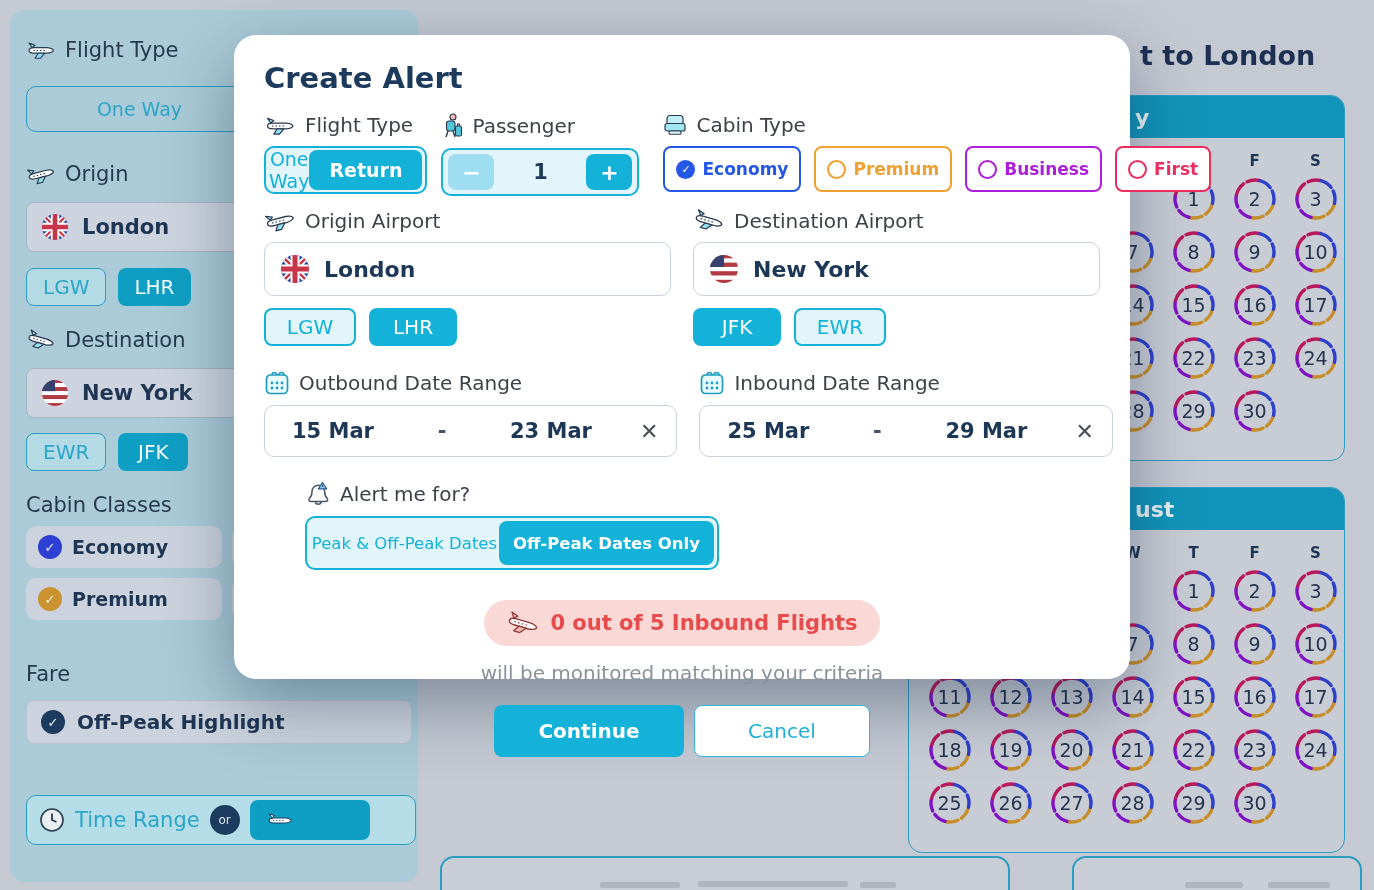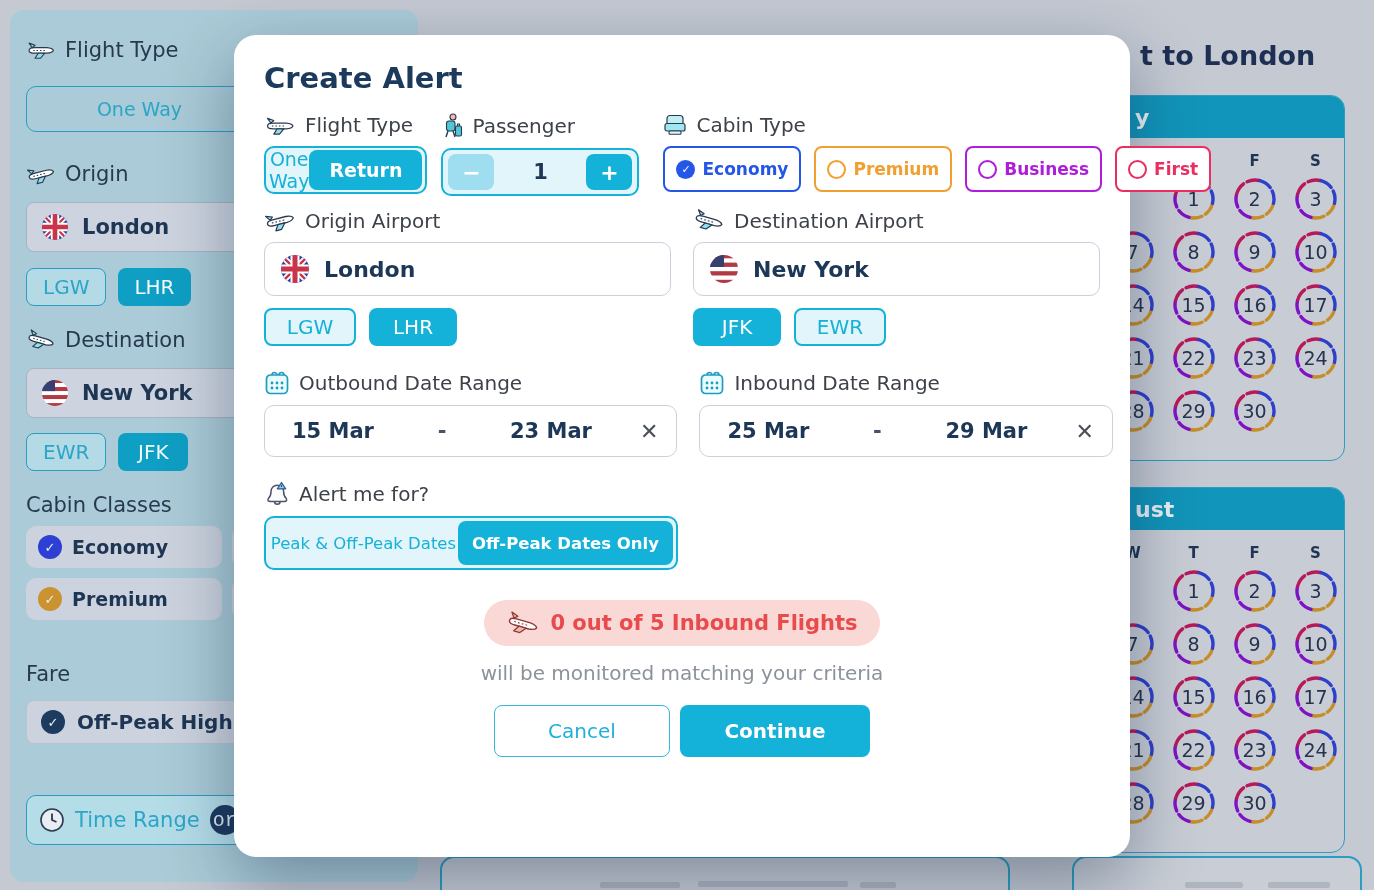--- a/index.html
+++ b/index.html
@@ -31,21 +31,21 @@
   .check-circle { width:24px; height:24px; border-radius:50%; color:#e9eef5; display:flex;
     align-items:center; justify-content:center; font-size:13px; font-weight:bold; flex:0 0 24px; }
   .sb-fare-chip { position:absolute; left:16px; top:690px; width:386px; height:44px;
     background:#ccd3de; border:1px solid #b9c2cf; border-radius:8px; display:flex; align-items:center;
     gap:12px; padding:0 14px; font-size:20px; font-weight:bold; color:#1e3553; }
   .sb-time { position:absolute; left:16px; top:785px; width:390px; height:50px;
     border:1.5px solid #2b9dc0; border-radius:10px; background:#b5dde8; display:flex;
     align-items:center; gap:10px; padding:0 12px; }
   .sb-time-label { color:#2ba6c8; font-size:21px; }
   .or-badge { width:30px; height:30px; border-radius:50%; background:#1d3a5f; color:#dfe8f0;
-    font-size:20px; display:flex; align-items:center; justify-content:center;font-family:Liberation Mono, monospace; }
+    font-size:12px; display:flex; align-items:center; justify-content:center; }
   .sb-time-pill { height:40px; width:120px; background:#0f9fc4; border-radius:8px; color:#eef8fb;
     display:flex; align-items:center; padding-left:16px; font-size:20px; }
 
   .page-title { position:absolute; left:1140px; top:40px; font-size:27px; font-weight:bold; color:#1d2f52; }
 
   .cal { position:absolute; left:908px; width:437px; height:366px; background:#c8cdd5;
     border:1.5px solid #2b9dc0; border-radius:14px; overflow:hidden; }
   .cal-1 { top:95px; } .cal-2 { top:487px; }
   .cal-head { height:42px; background:#1295ba; color:#e9f1f4; font-size:22px; font-weight:bold;
     display:flex; align-items:center; padding-left:226px; }
@@ -55,21 +55,21 @@
   .cal-day { position:relative; display:flex; align-items:center; justify-content:center; }
   .cal-day svg { display:block; }
   .cal-num { position:absolute; left:0; top:0; width:100%; height:100%; display:flex;
     align-items:center; justify-content:center; font-size:19px; color:#26334f; }
 
   .partial-box { position:absolute; top:856px; height:60px; background:#c9ced6;
     border:2px solid #2b9dc0; border-radius:14px 14px 0 0; }
   .smudge { position:absolute; height:6px; background:#9ba3af; opacity:.55; border-radius:2px; }
 
   
-  .modal { position:absolute; left:234px; top:35px; width:896px; height:822px; background:#fff;
+  .modal { position:absolute; left:234px; top:35px; width:896px; height:644px; background:#fff;
     border-radius:22px; box-shadow:0 24px 70px rgba(10,30,60,.38); padding:26px 30px; }
   .modal-title { font-size:29px; font-weight:bold; color:#1b3a5c; margin-bottom:18px; }
   .m-label { display:flex; align-items:center; gap:9px; font-size:20px; color:#3d4249; margin-bottom:9px; }
   .row1 { display:flex; gap:14px; }
   .col-ft { width:204px; } .col-pax { width:198px; flex:0 0 198px; margin-right:10px; }
   .col-cabin { flex:1; }
   .toggle-box { height:48px; border:2px solid #14b1d9; border-radius:10px; background:#e2f5fb;
     display:flex; align-items:center; padding:3px; }
   .tg-off { flex:1; text-align:center; color:#14b1d9; font-size:19px; }
   .tg-on { background:#14b1d9; color:#fff; font-weight:bold; font-size:19px; border-radius:8px;
@@ -96,21 +96,21 @@
   .m-chip-off { background:#e2f5fb; border:2px solid #14b1d9; color:#14b1d9; min-width:92px; }
   .m-chip-on  { background:#14b1d9; color:#fff; min-width:88px; }
 
   .row3 { display:flex; gap:22px; margin-top:24px; }
   .date-input { height:52px; border:1.5px solid #c9d2dc; border-radius:10px; display:flex;
     align-items:center; padding:0 18px; font-size:21px; font-weight:bold; color:#1d3756; }
   .date-start { width:120px;margin-left:9px; } .date-dash { width:60px; text-align:center; color:#46536a; }
   .date-end { width:130px;margin-left:38px; }
   .date-clear { margin-left:auto; color:#4a5057; font-size:22px; font-weight:normal; cursor:default; }
 
-  .alert-sec { margin-top:24px; }
+  .alert-sec { margin-top:24px;margin-left:41px; }
   .alert-toggle { width:414px; height:54px; border:2px solid #14b1d9; border-radius:10px;
     background:#e2f5fb; display:flex; align-items:center; padding:3px; }
   .alert-off { flex:1; text-align:center; color:#14b1d9; font-size:16.5px; }
   .alert-on { background:#14b1d9; color:#fff; font-weight:bold; font-size:16.5px; border-radius:8px;
     height:100%; display:flex; align-items:center; padding:0 14px; }
 
   .summary { margin-top:30px; display:flex; justify-content:center; gap:10px; }
   .badge { height:46px; border-radius:24px; display:flex; align-items:center; gap:10px;
     padding:0 22px; font-size:21px; font-weight:bold; }
   .badge-out { background:#d9f0f9; color:#16aed8; }
@@ -1067,16 +1067,16 @@
             <path class="pp-wing" d="M13 15.5 L9.5 21 L15.5 21 L20 15.5 Z"></path>
             <path class="pp-win" d="M7.5 12.5 h13"></path>
           </g>
         </svg>
       <span>0 out of 5 Inbound Flights</span>
     </span>
   </div>
   <div class="note">will be monitored matching your criteria</div>
 
   <div class="actions">
+    <span class="btn btn-continue">Continue</span>
     <span class="btn btn-cancel">Cancel</span>
-    <span class="btn btn-continue">Continue</span>
   </div>
 </div>
 
 </body></html>

